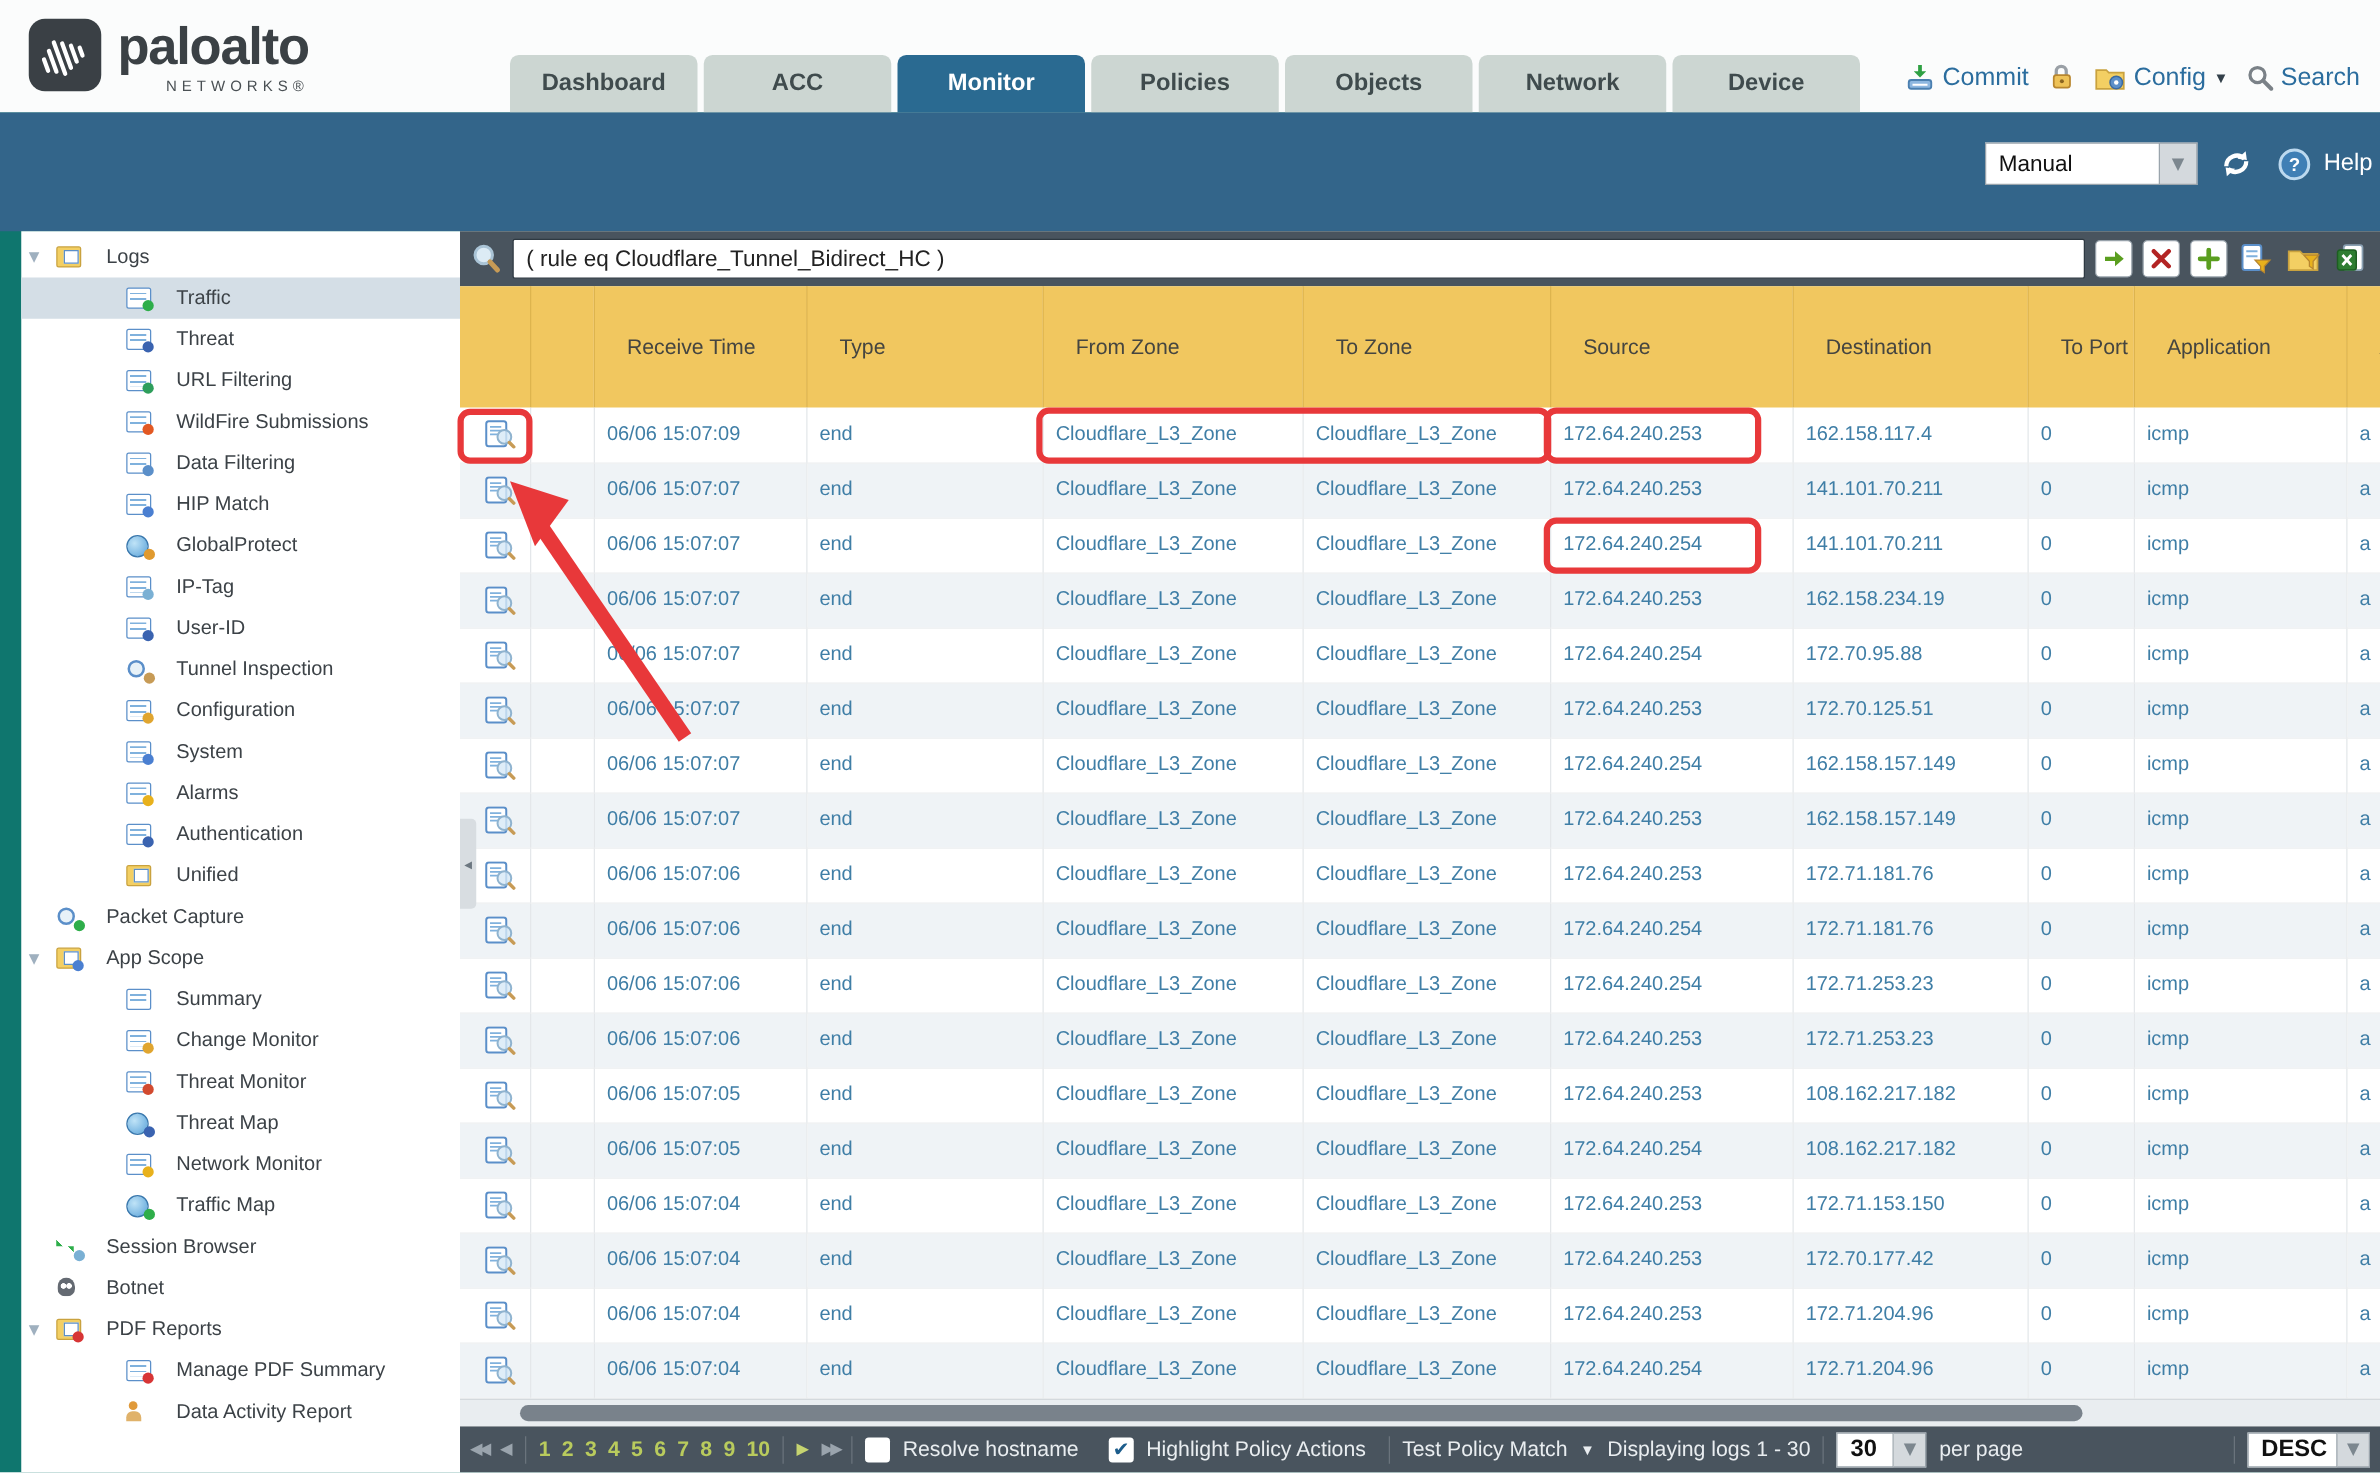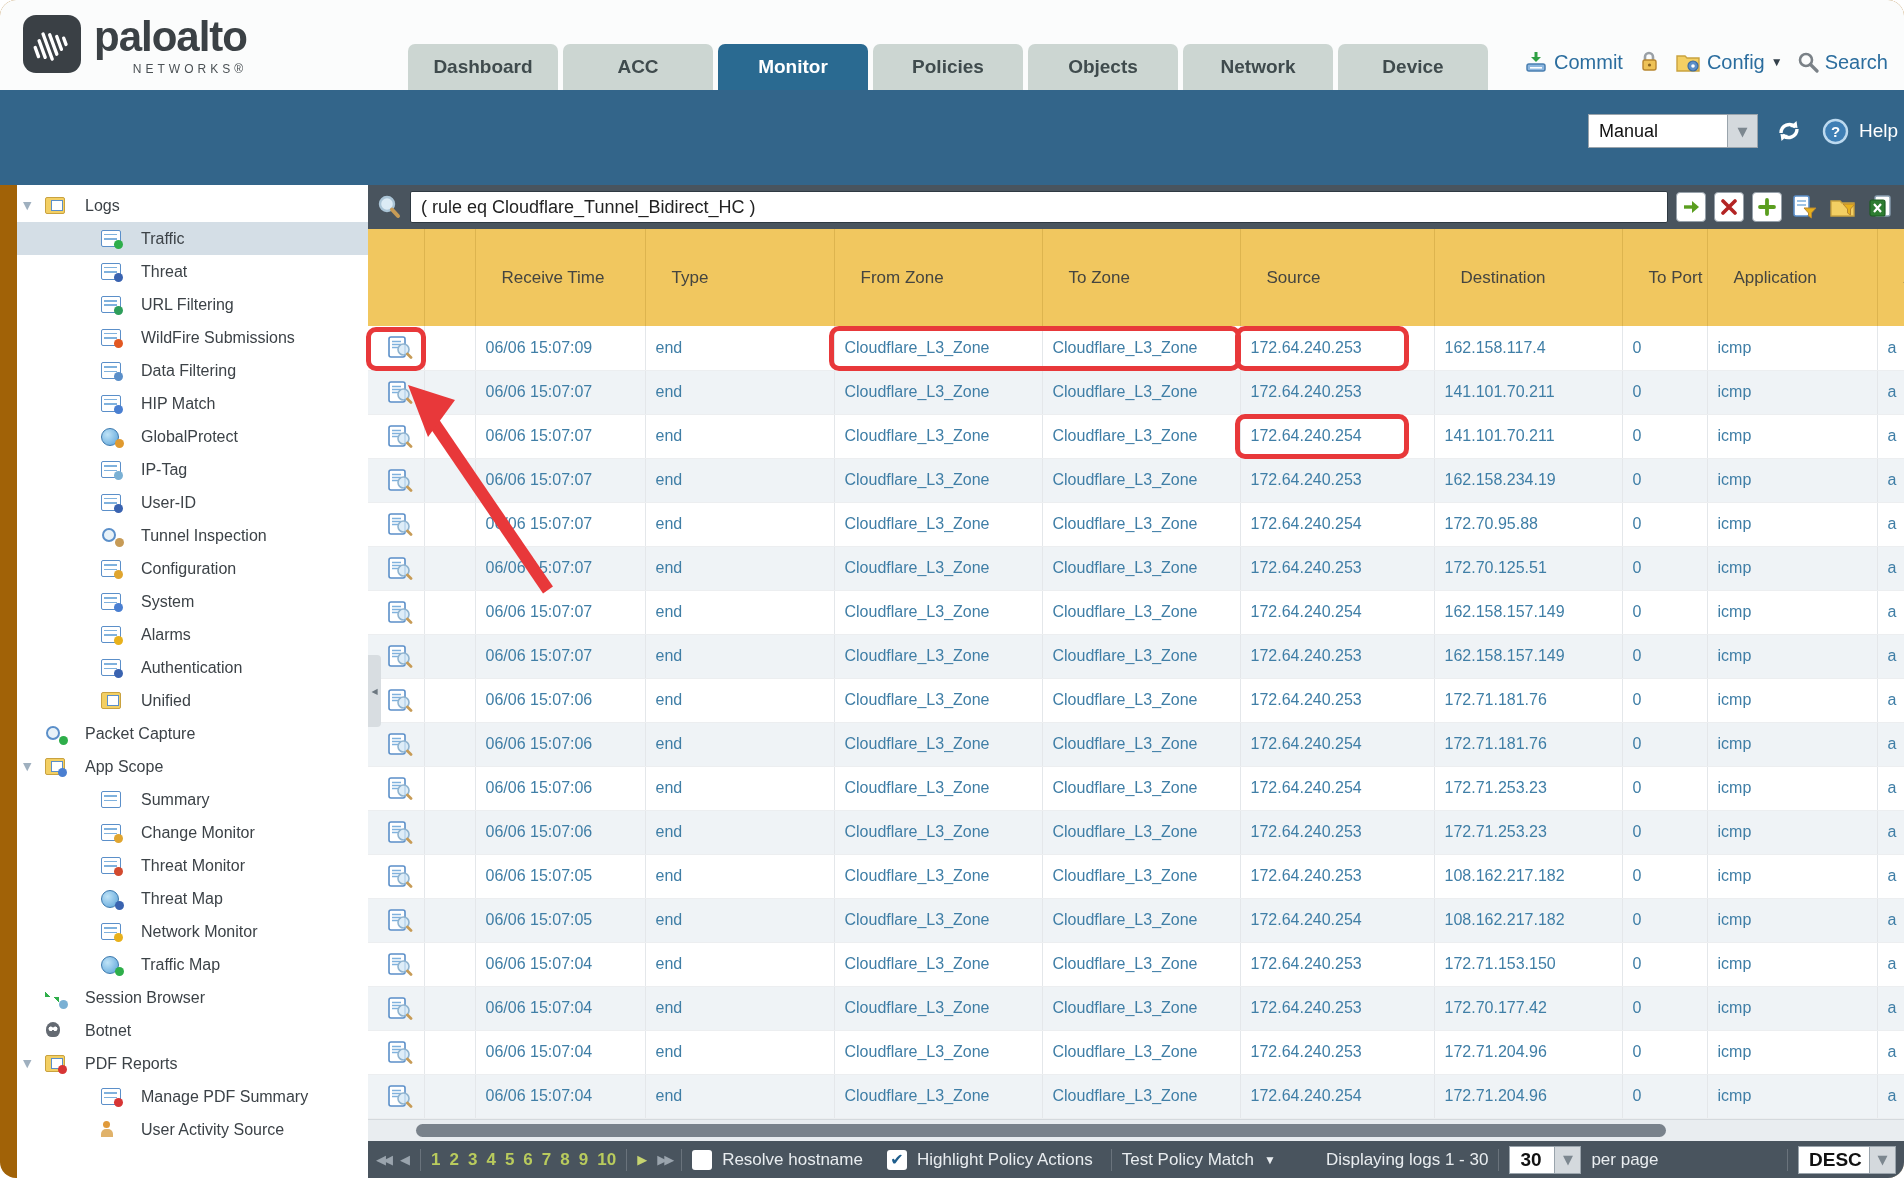--- a/index.html
+++ b/index.html
@@ -1,17 +1,17 @@
 <!DOCTYPE html>
 <html><head>
 <meta charset="utf-8">
 <style>
   * { margin:0; padding:0; box-sizing:border-box; }
   html,body { width:1904px; height:1178px; overflow:hidden; font-family:"Liberation Sans",sans-serif; }
-  .page { position:relative; width:1904px; height:1178px; background:#a16207; overflow:hidden;border-radius:16px; }
+  .page { position:relative; width:1904px; height:1178px; background:#0f766e; overflow:hidden; }
 
   
   .topbar { position:absolute; left:0; top:0; width:1904px; height:90px; background:#fbfcfc; }
   .brand { position:absolute; left:22px; top:14px; display:flex; gap:12px; align-items:flex-start; }
   .brand-text { display:flex; flex-direction:column; align-items:flex-end; }
   .brand-name { font-size:42px; font-weight:bold; color:#3b4145; letter-spacing:-1px; line-height:46px; }
   .brand-sub { font-size:12px; color:#4a5054; letter-spacing:4px; margin-top:2px; }
   .tabs { position:absolute; left:408px; bottom:0; display:flex; gap:5px; }
   .tab { width:150px; height:46px; background:#ccd6d2; border-radius:7px 7px 0 0; display:flex; align-items:center; justify-content:center; font-size:19px; font-weight:bold; color:#3f4b4d; cursor:pointer; }
   .tab[data-active="true"] { background:#2a6a91; color:#fff; }
@@ -382,21 +382,21 @@
 
     <div class="s-item" data-level="1">
       <span class="exp"></span>
       <span class="ico" data-icon="manage-pdf"></span>
       <span class="s-label">Manage PDF Summary</span>
     </div>
 
     <div class="s-item" data-level="1">
       <span class="exp"></span>
       <span class="ico" data-icon="user-activity"></span>
-      <span class="s-label">User Activity Source</span>
+      <span class="s-label">Data Activity Report</span>
     </div>
 
   </div>
   <div class="collapse-handle">◀</div>
 
   <div class="content">
     <div class="filterbar">
       <svg width="26" height="26" viewBox="0 0 26 26">
         <circle cx="11" cy="10" r="7" fill="#dcebf5" stroke="#aac4d6" stroke-width="2.4"></circle>
         <line x1="16" y1="15.5" x2="22" y2="22" stroke="#c79b56" stroke-width="4" stroke-linecap="round"></line>
@@ -921,21 +921,21 @@
       <span class="pg-arrow green" style="letter-spacing:0">▶</span>
       <span class="pg-arrow">▶▶</span>
       <span class="vdiv"></span>
       <span class="cb"></span>
       <span>Resolve hostname</span>
       <span class="cb" data-checked="true" style="margin-left:14px"></span>
       <span>Highlight Policy Actions</span>
       <span class="vdiv" style="margin-left:8px"></span>
       <span>Test Policy Match</span>
       <span class="caret-dn" style="color:#e9edf0">▼</span>
-      <span style="margin-left:40px">Displaying logs 1 - 30</span>
+      <span style="">Displaying logs 1 - 30</span>
       <span class="vdiv"></span>
       <span class="mini-sel">
         <span class="sel-box bold-val" style="width:46px">30</span>
         <span class="sel-arrow">▼</span>
       </span>
       <span>per page</span>
       <span class="desc-group">
         <span class="vdiv"></span>
         <span class="mini-sel">
           <span class="sel-box bold-val" style="width:72px">DESC</span>

